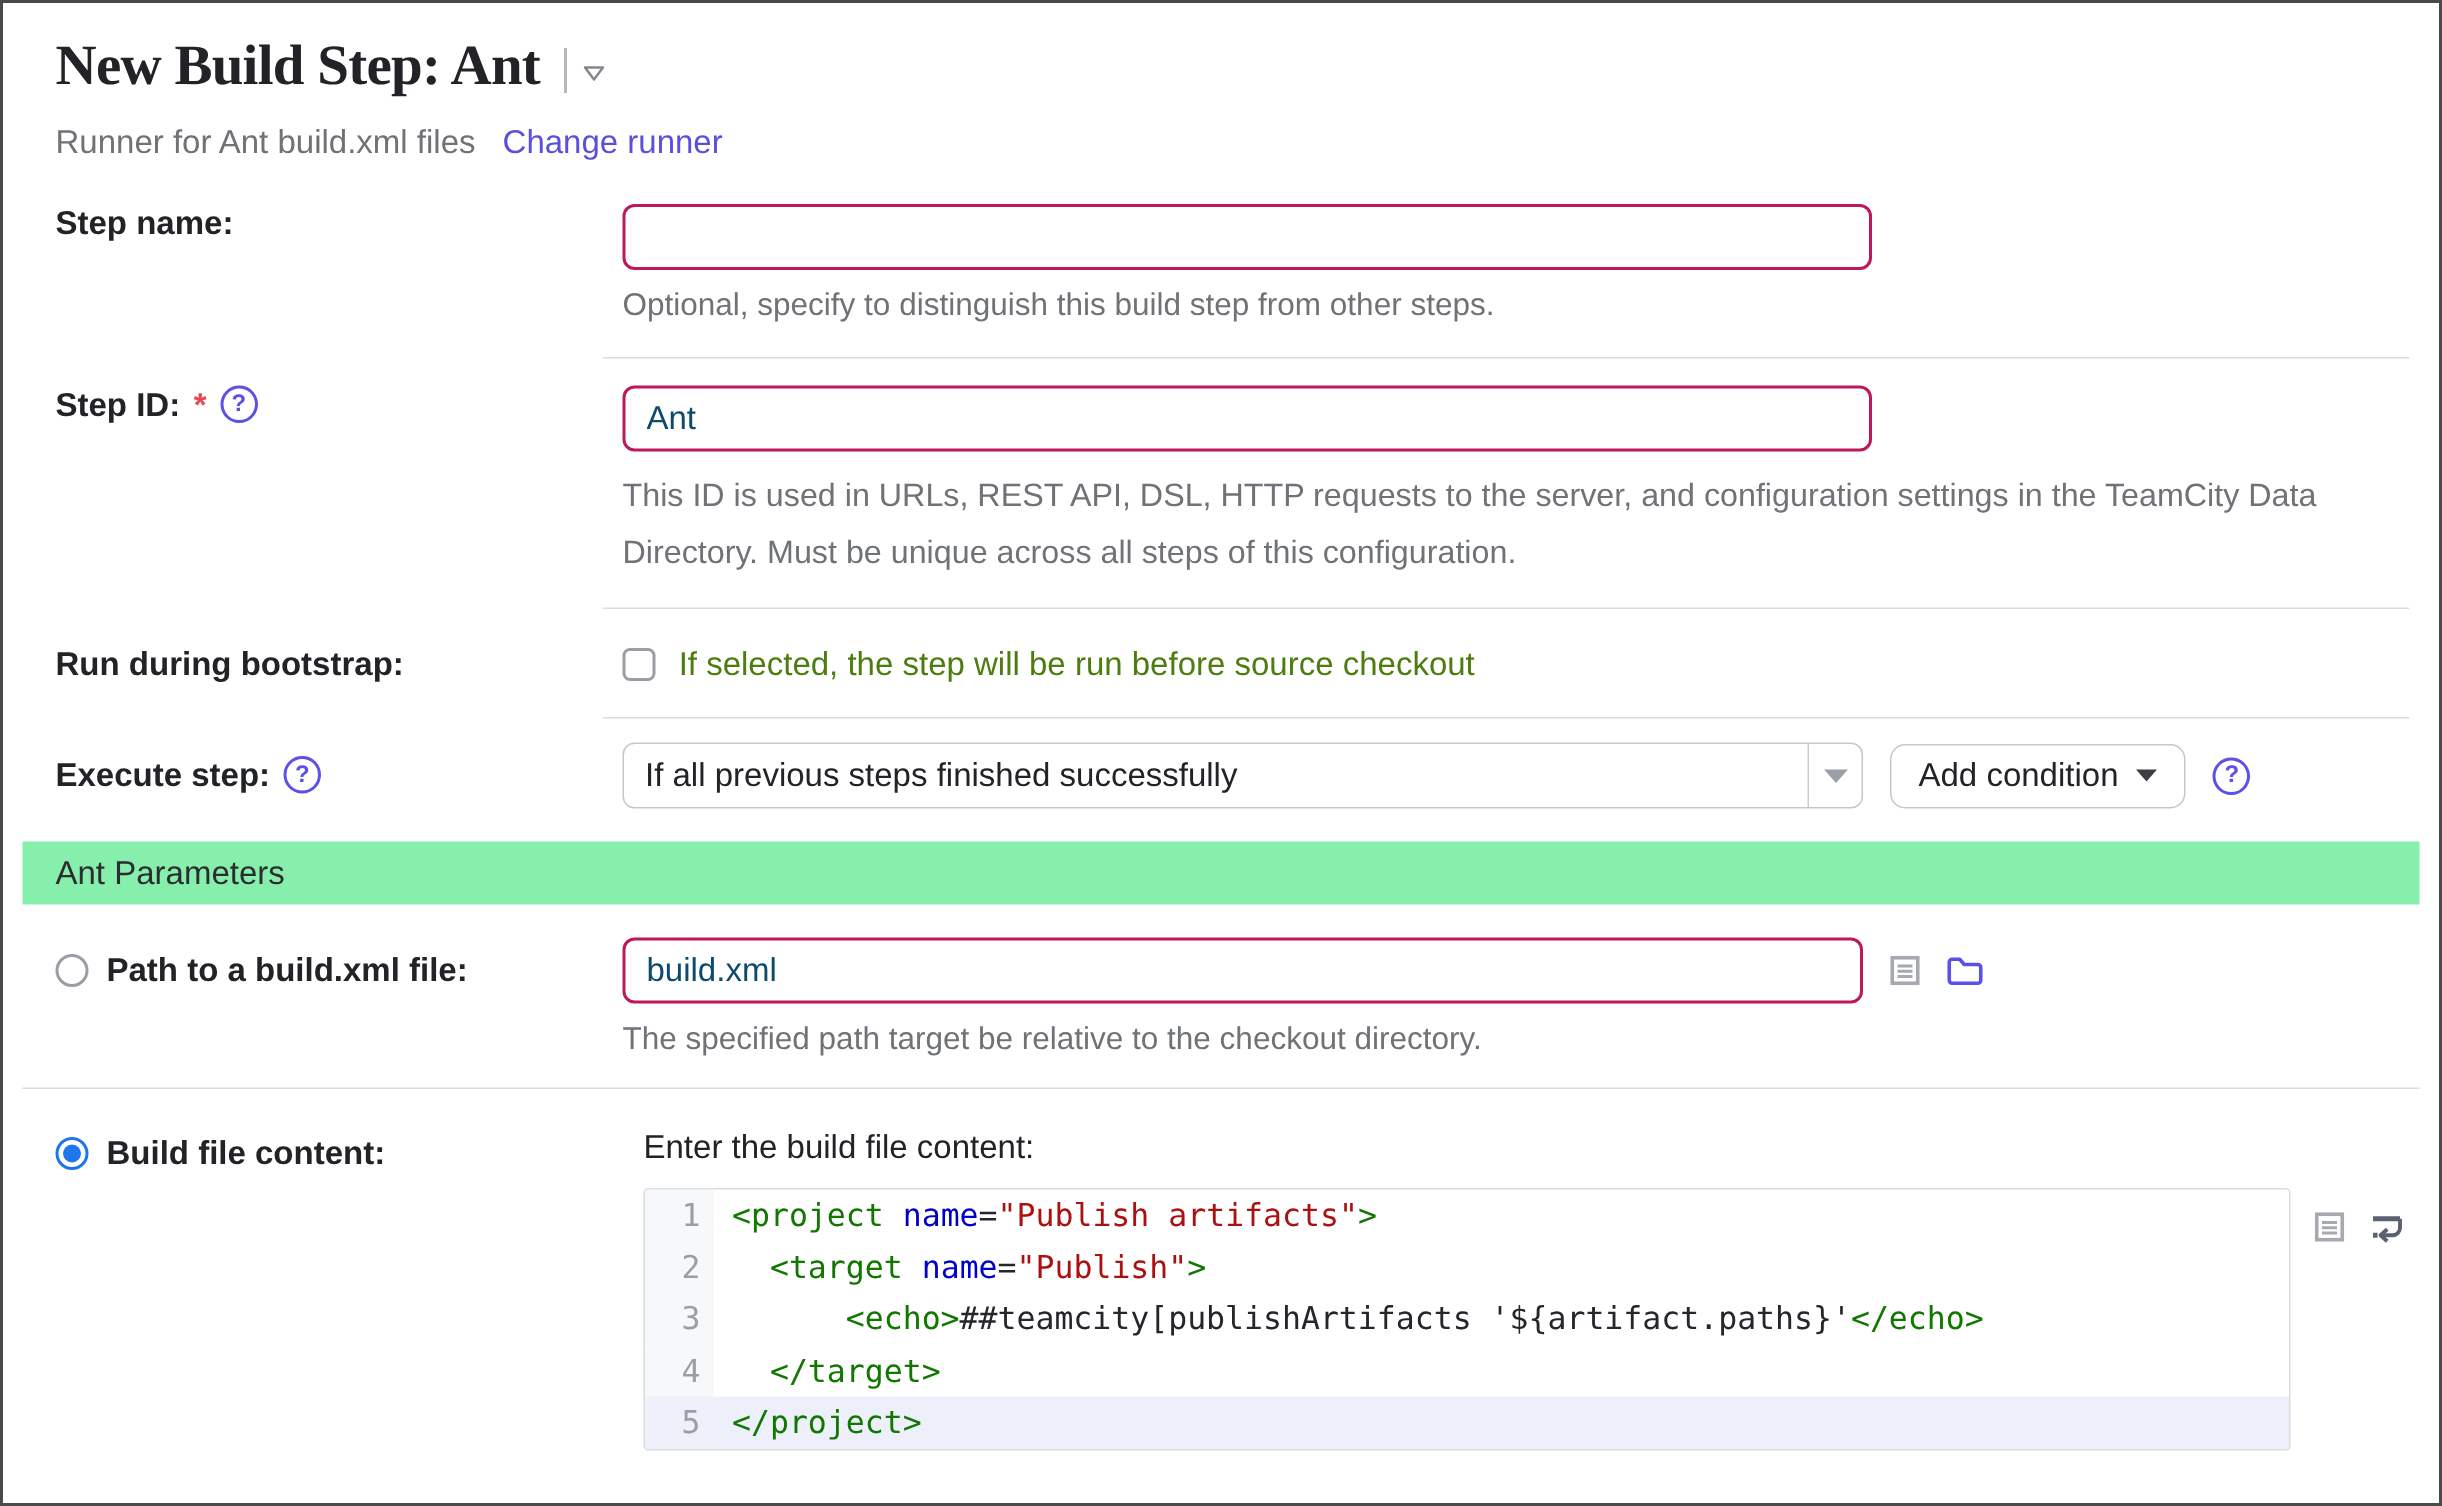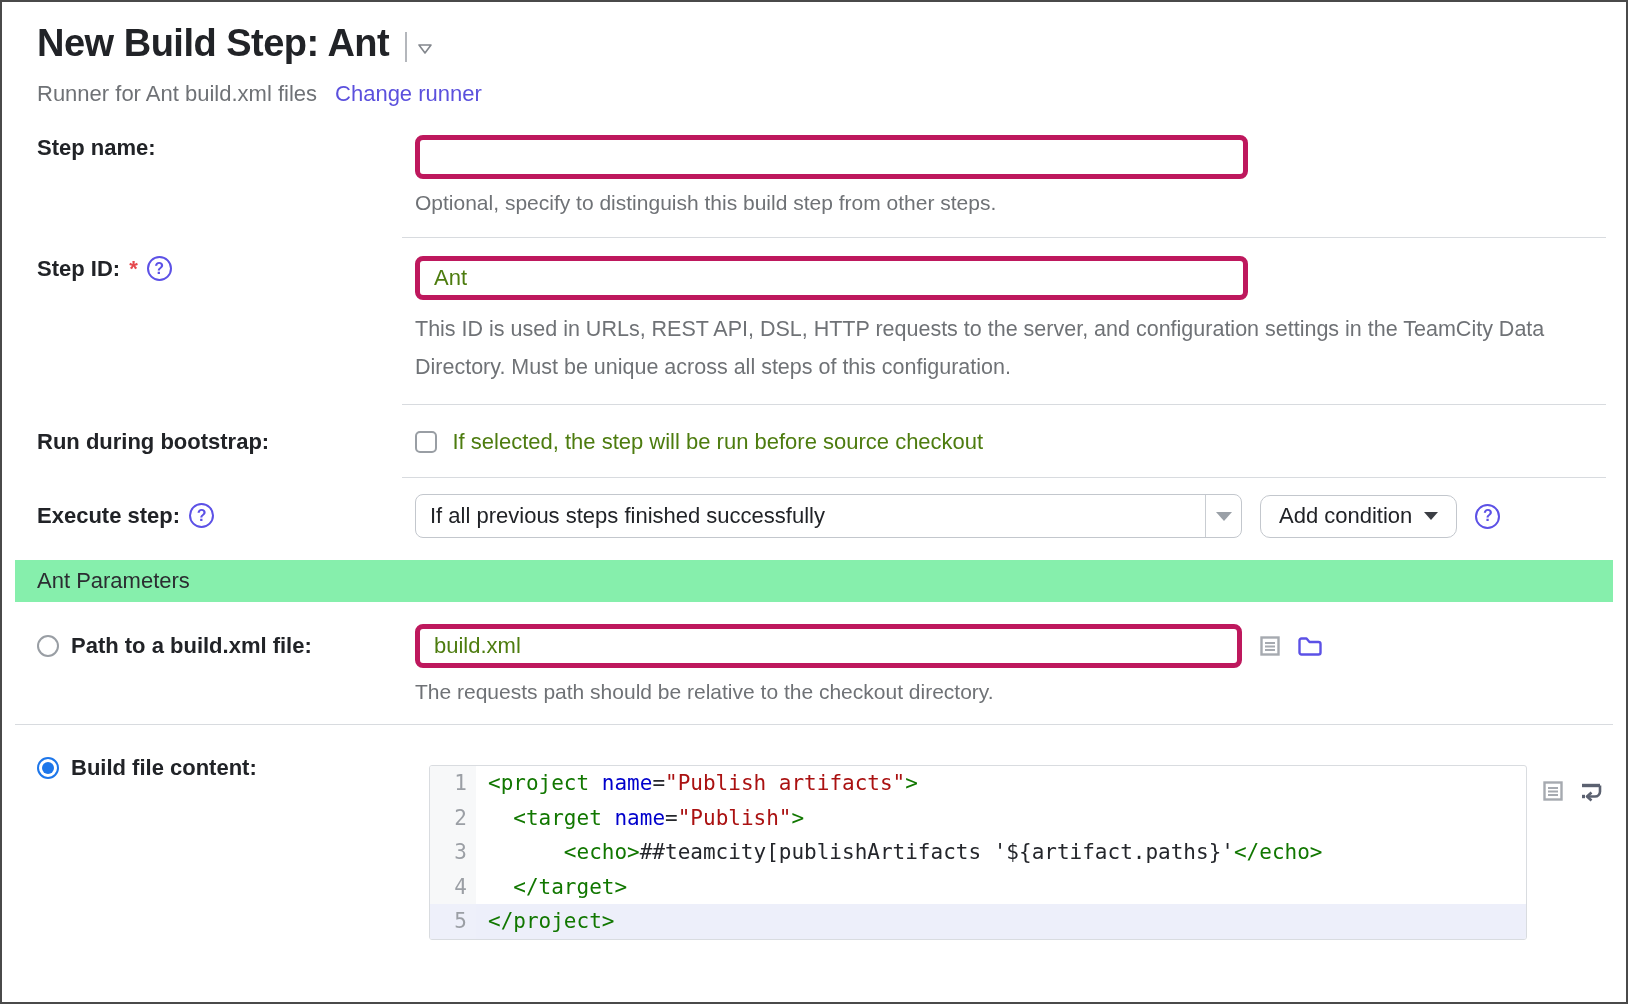--- a/index.html
+++ b/index.html
@@ -3,21 +3,21 @@
 <meta charset="utf-8">
 <style>
   * { margin:0; padding:0; box-sizing:border-box; }
   html,body { background:#ffffff; }
   body { width:1628px; height:1004px; font-family:"Liberation Sans", sans-serif; color:#212327; }
   .page {
     width:1628px; height:1004px; background:#fff;
     border:2px solid #4a4a4a; overflow:hidden;
   }
   
-  .header { display:flex; align-items:center; padding:20px 20px 0 35px; }
+  .header { display:flex; align-items:center; padding:20px 20px 0 35px;font-family:Liberation Serif, serif; }
   .page-title { font-size:38px; font-weight:700; letter-spacing:-0.5px; color:#212327; }
   .title-sep { width:2px; height:30px; background:#b4b7bc; margin:6px 10px 0 16px; }
   .title-caret { margin-top:10px; cursor:pointer; display:inline-flex; }
   .subtitle-row { display:flex; gap:18px; padding:16px 20px 0 35px; font-size:22px; }
   .subtitle { color:#6f7276; }
   .link { color:#5b50dd; text-decoration:none; cursor:pointer; }
 
   
   .row { display:flex; align-items:flex-start; padding-left:35px; }
   .lbl-col { width:378px; flex:none; display:flex; gap:9px; }
@@ -25,22 +25,22 @@
   .req { color:#e5484d; font-size:22px; font-weight:700; }
   .fld-col { flex:1; }
 
   .help-icon {
     width:25px; height:25px; border:2px solid #5c51e6; border-radius:50%;
     color:#5c51e6; font-size:16px; font-weight:700; display:inline-flex;
     align-items:center; justify-content:center; cursor:pointer; flex:none;
   }
 
   .text-input {
-    width:833px; height:44px; border:5px solid #be185d; border-radius:8px;
-    font-family:"Liberation Sans", sans-serif; font-size:22px; color:#4d7c0f;
+    width:833px; height:44px; border:2px solid #be185d; border-radius:8px;
+    font-family:"Liberation Sans", sans-serif; font-size:22px; color:#0c4a6e;
     padding:0 14px; outline:none; background:#fff;
   }
   .hint { font-size:21px; color:#6f7276; margin-top:12px; }
   .desc { font-size:21.5px; color:#6f7276; line-height:38px; margin-top:10px; max-width:1130px; }
 
   .divider { height:1px; background:#d8dbdf; margin-right:20px; }
   .divider.indent { margin-left:400px; }
   .divider.full { margin-left:13px; margin-right:13px; }
 
   .checkbox {
@@ -202,31 +202,32 @@
                 <path d="M7 9h10M7 12.5h10M7 16h10" stroke="#a6aab0" stroke-width="2"></path>
               </svg>
           </span>
           <span class="icon-btn">
             <svg width="28" height="24" viewBox="0 0 28 24">
                 <path d="M3.5 6.5 a2 2 0 0 1 2-2 h5 l3 3.5 h9 a2 2 0 0 1 2 2 v8.5 a2 2 0 0 1-2 2 h-17 a2 2 0 0 1-2-2 z" fill="none" stroke="#5c51e6" stroke-width="2.4" stroke-linejoin="round"></path>
               </svg>
           </span>
         </span>
       </div>
-      <div class="hint">The requests path should be relative to the checkout directory.</div>
+      <div class="hint">The specified path target be relative to the checkout directory.</div>
     </div>
   </div>
   <div class="divider full" style="margin-top:20px;"></div>
 
   <div class="row" style="margin-top:26px;gap:14px;">
     <div class="radio-lbl-col" style="align-items:center; height:34px;">
       <span class="radio on"></span>
       <span class="lbl">Build file content:</span>
     </div>
     <div class="fld-col">
+      <div class="prompt">Enter the build file content:</div>
       <div class="editor-wrap">
         <div class="editor" id="editor-lines">
             <div class="code-line">
               <span class="gutter">1</span>
               <span class="code-text"><span class="tk-tag">&lt;project</span><span class="tk-plain"> </span><span class="tk-attr">name</span><span class="tk-plain">=</span><span class="tk-str">"Publish artifacts"</span><span class="tk-tag">&gt;</span></span>
             </div>
             <div class="code-line">
               <span class="gutter">2</span>
               <span class="code-text"><span class="tk-plain">  </span><span class="tk-tag">&lt;target</span><span class="tk-plain"> </span><span class="tk-attr">name</span><span class="tk-plain">=</span><span class="tk-str">"Publish"</span><span class="tk-tag">&gt;</span></span>
             </div>

